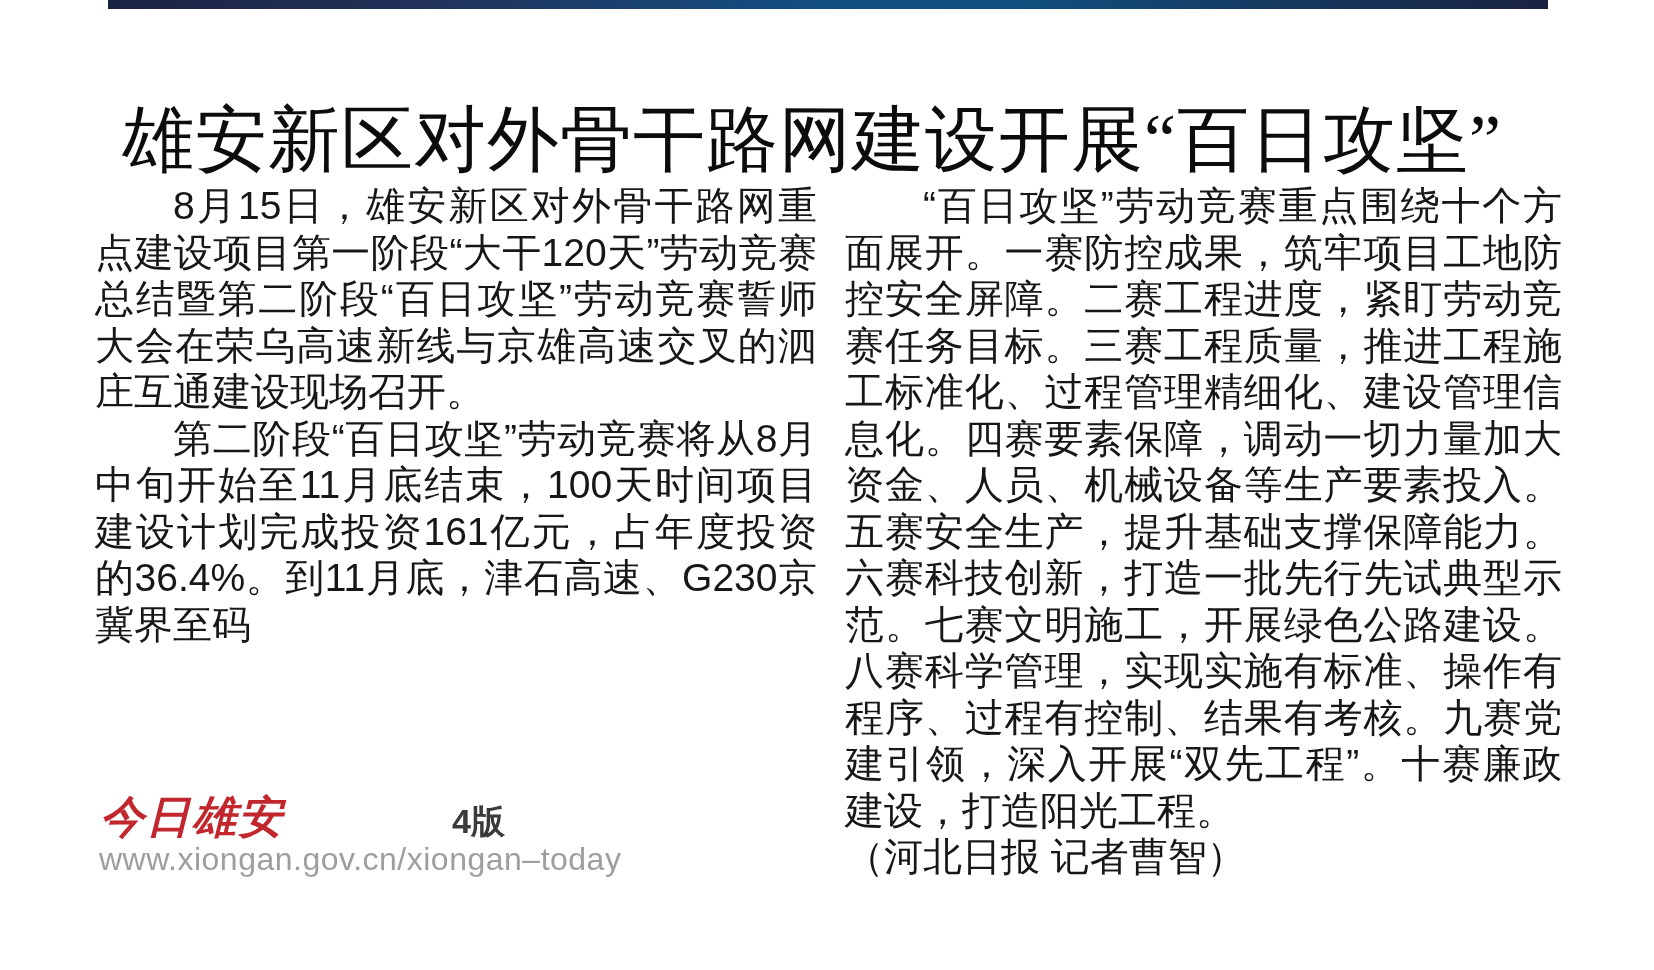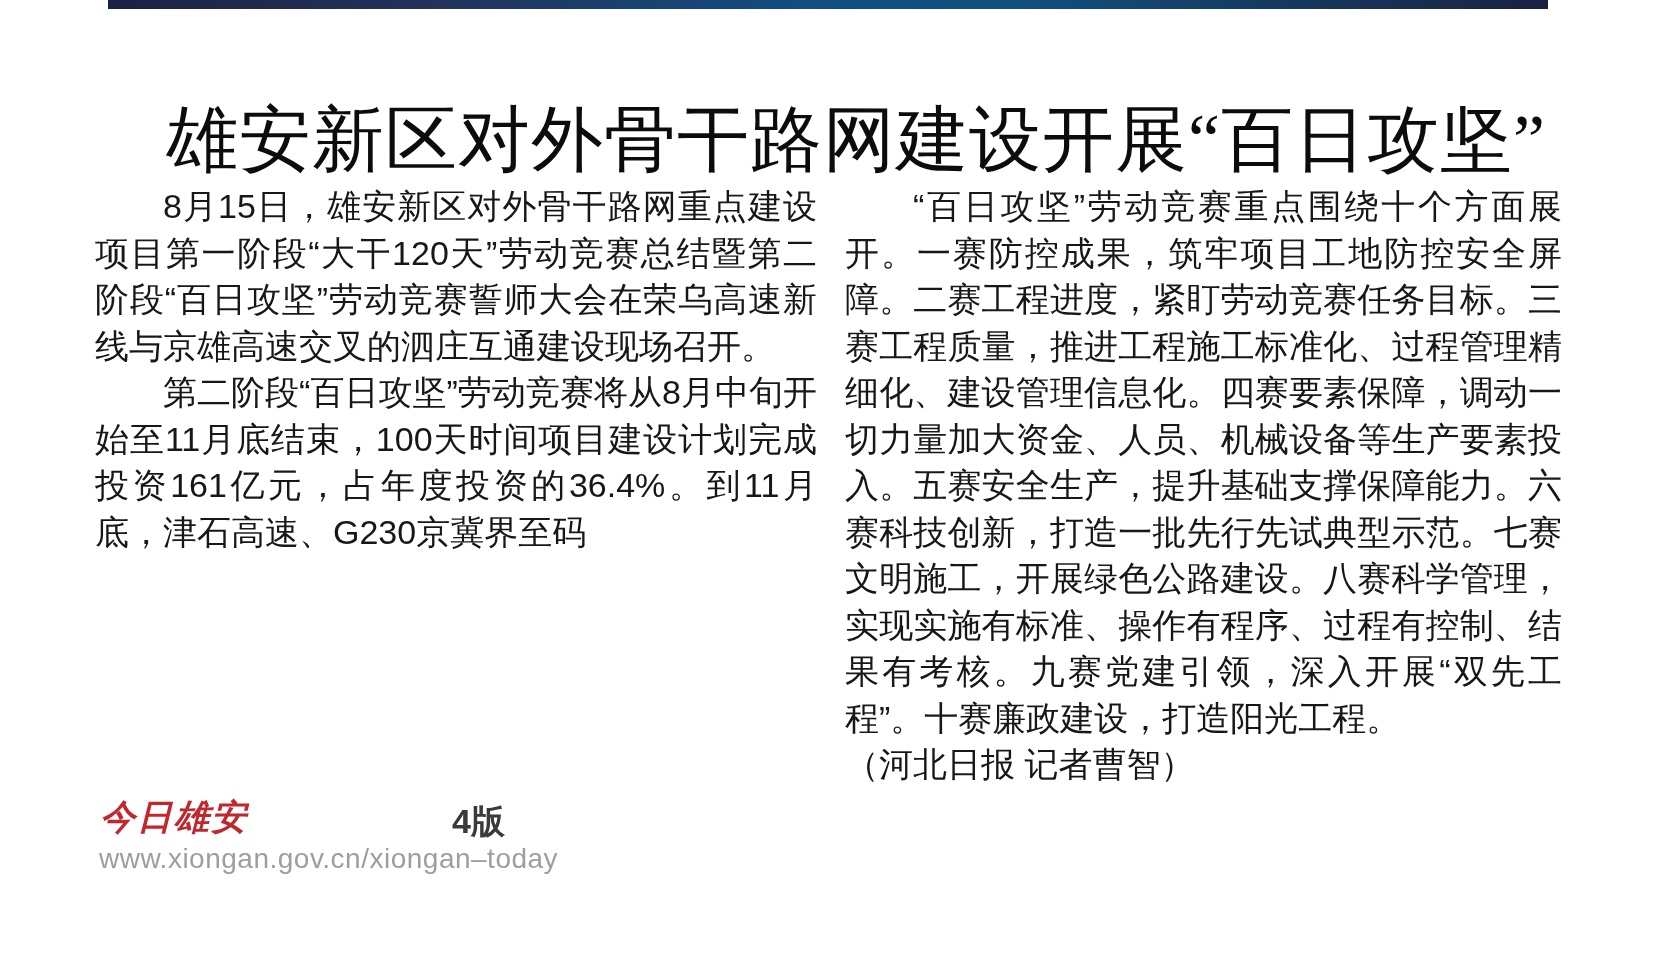--- a/index.html
+++ b/index.html
@@ -33,62 +33,61 @@
     left: 122px;
     top: 44px;
     width: 1420px;
     font-family: "Liberation Serif", serif;
     font-weight: 400;
     font-size: 72px;
     line-height: 96px;
     color: #0c0c0c;
     white-space: nowrap;
     letter-spacing: 1px;
-    margin-left: 44px;
   }
   .col {
     position: absolute;
     top: 183px;
     text-align: justify;
-    font-size: 34px;
+    font-size: 39px;
     line-height: 46.5px;
     font-weight: 300;
     color: #171717;
   }
   .col-left  { left: 95px;  width: 722px; }
   .col-right { left: 845px; width: 717px; }
   .col p { margin: 0; padding: 0; }
   .col p.indent { text-indent: 2em; }
   .col p.right  { text-indent: 0; }
   .footer-logo {
     position: absolute;
     left: 100px;
     top: 794px;
     font-family: "Liberation Serif", serif;
     font-weight: bold;
     font-style: italic;
-    font-size: 35px;
+    font-size: 44px;
     line-height: 48px;
     color: #c1272d;
     letter-spacing: 2px;
   }
   .footer-pagenum {
     position: absolute;
     left: 452px;
     top: 802px;
     font-size: 34px;
     line-height: 38px;
     color: #3a3a3a;
     font-weight: bold;
   }
   .footer-url {
     position: absolute;
     left: 99px;
     top: 843px;
-    font-size: 28px;
+    font-size: 32px;
     line-height: 32px;
     color: #9e9e9e;
     letter-spacing: 0.5px;
   }
 </style>
 </head>
 <body>
 
 <div class="topbar"></div>
 

